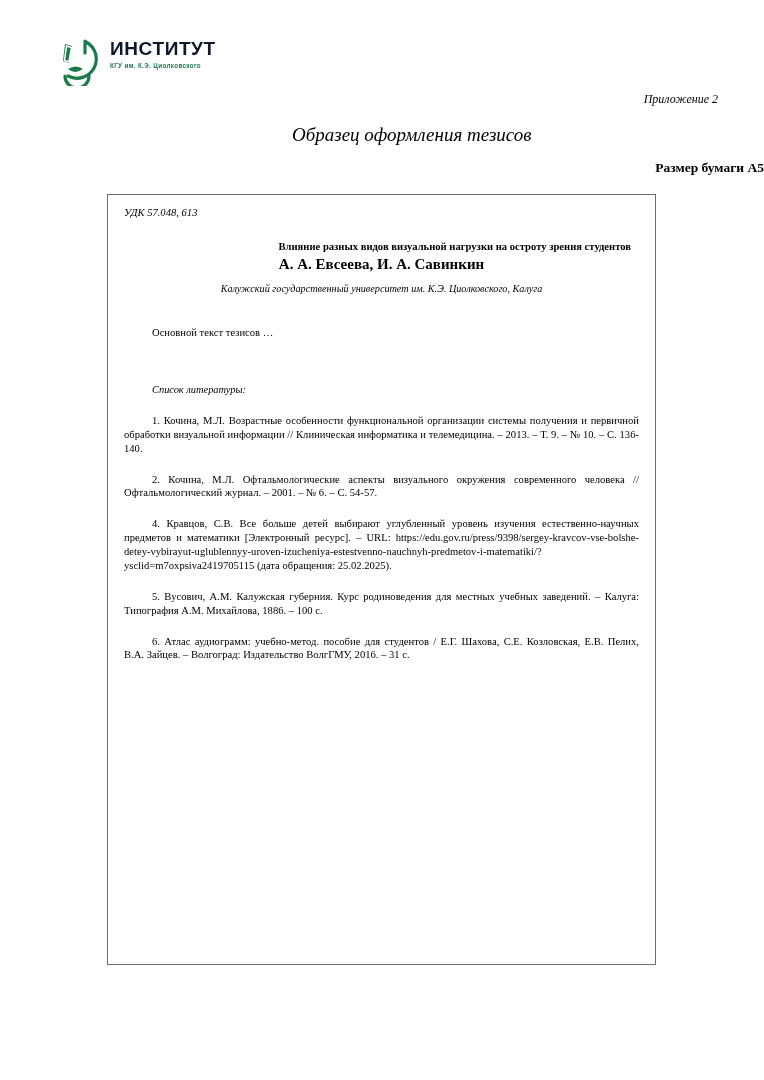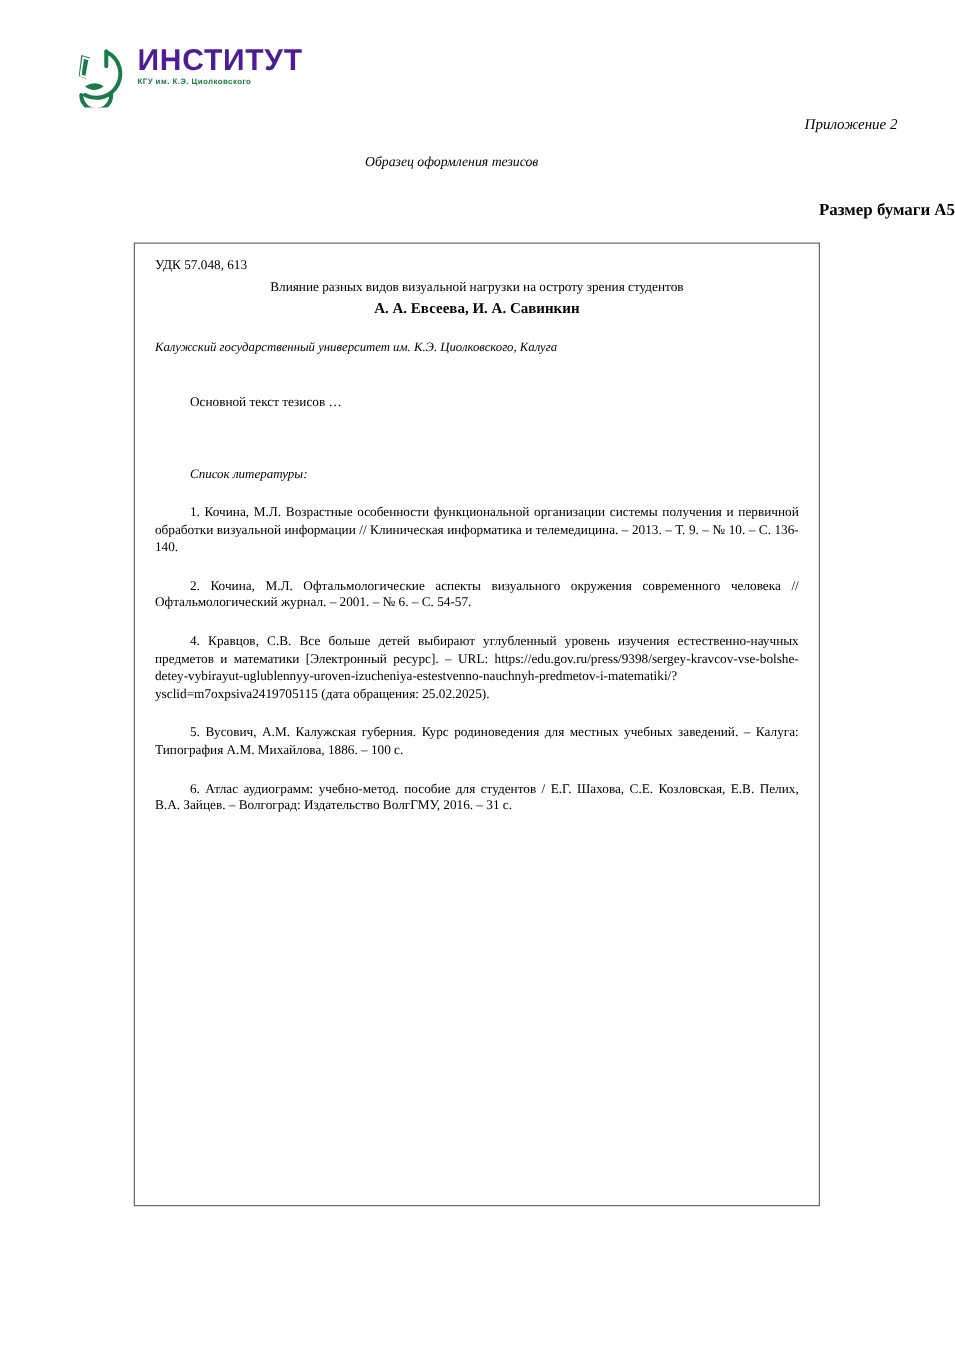--- a/index.html
+++ b/index.html
@@ -29,24 +29,24 @@
     height: 50px;
     flex: 0 0 44px;
     margin-right: 10px;
   }
   .logo-text {
     padding-top: 2px;
   }
   .logo-line {
     font-family: "Liberation Sans", "DejaVu Sans", sans-serif;
     font-weight: bold;
-    font-size: 24px;
+    font-size: 19px;
     letter-spacing: 0.6px;
     line-height: 21px;
-    color: #4c1d95;
+    color: #0f172a;
     white-space: nowrap;
   }
   .logo-sub {
     font-family: "Liberation Sans", "DejaVu Sans", sans-serif;
     font-weight: bold;
     font-size: 6.3px;
     letter-spacing: 0.35px;
     color: #1b7a4a;
     margin-top: 3px;
     white-space: nowrap;
@@ -59,21 +59,21 @@
     top: 92px;
     font-style: italic;
     font-size: 12px;
     white-space: nowrap;
   }
   .sample-label {
     position: absolute;
     left: 292px;
     top: 124px;
     font-style: italic;
-    font-size: 11px;
+    font-size: 19px;
     white-space: nowrap;
   }
   .paper-size {
     position: absolute;
     left: 0;
     right: 0;
     top: 160px;
     text-align: right;
     font-weight: bold;
     font-size: 13.5px;
@@ -91,40 +91,41 @@
     background: #ffffff;
   }
   .page-inner {
     padding: 11px 16px 0 16px;
     font-size: 10.6px;
     line-height: 1.30;
   }
 
   .udk {
     font-size: 10.6px;
-    margin-bottom: 4px;
+    margin-bottom: 20px;
+    font-style: italic;
   }
   .doc-title {
-    text-align: center;
-    font-weight: normal;
+    text-align: right;
+    font-weight: bold;
     font-size: 10.6px;
     line-height: 1.33;
     padding: 0 8px;
   }
   .doc-authors {
     text-align: center;
     font-weight: bold;
-    font-size: 12px;
+    font-size: 15px;
     margin-top: 1px;
   }
   .doc-affiliation {
-    text-align: left;
+    text-align: center;
     font-style: italic;
     font-size: 10.2px;
-    margin-top: 18px;
+    margin-top: 8px;
   }
   .doc-body {
     margin-top: 30px;
     text-indent: 28px;
     font-size: 10.6px;
   }
   .refs-heading {
     margin-top: 44px;
     text-indent: 28px;
     font-style: italic;

